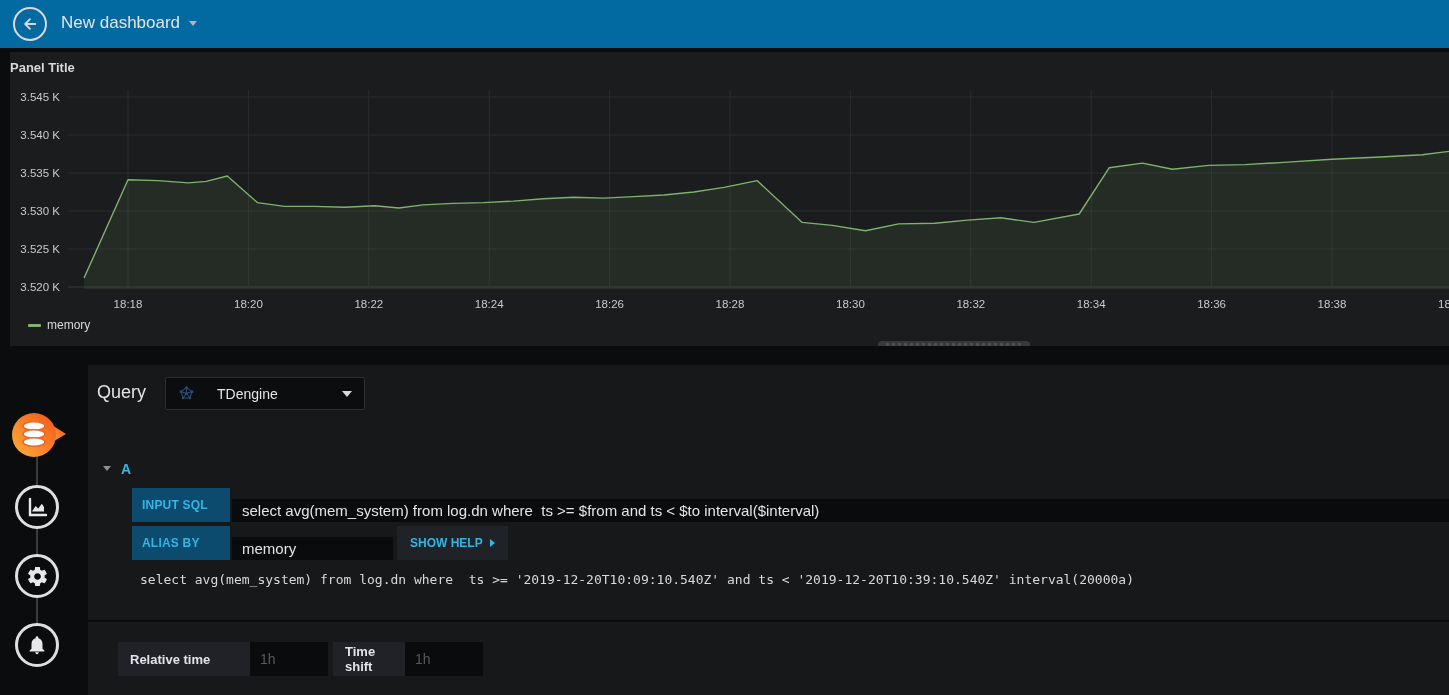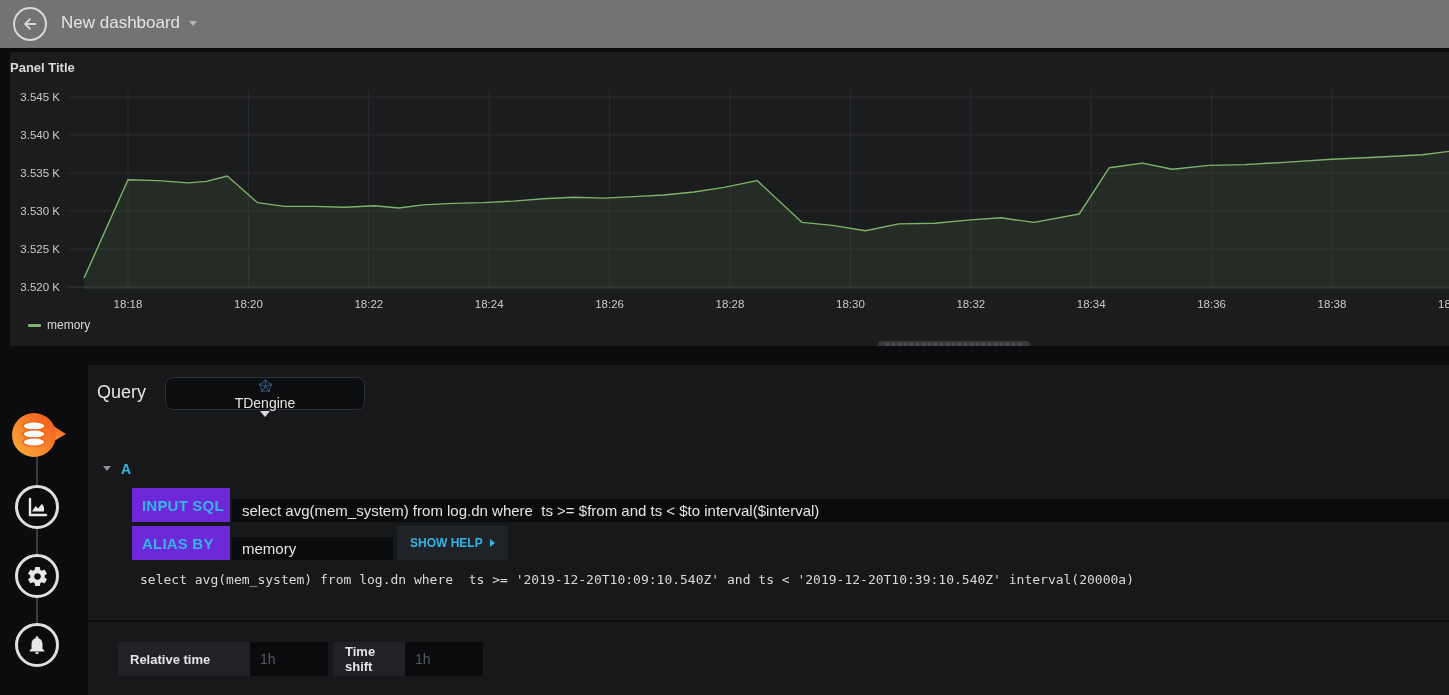--- a/index.html
+++ b/index.html
@@ -2,21 +2,21 @@
 <html><head>
 <meta charset="utf-8">
 <style>
   * { margin:0; padding:0; box-sizing:border-box; }
   html,body { width:1449px; height:695px; }
   body {
     position:relative; background:#0b0c0d; overflow:hidden;
     font-family:"Liberation Sans", sans-serif; color:#d8d9da;
   }
   
-  .topbar { position:absolute; left:0; top:0; width:1449px; height:48px; background:#737373; }
+  .topbar { position:absolute; left:0; top:0; width:1449px; height:48px; background:#0369a1; }
   .back-btn { position:absolute; left:13px; top:7px; width:34px; height:34px; border:2px solid #d8d9da;
     border-radius:50%; display:flex; align-items:center; justify-content:center; cursor:pointer; background:transparent; }
   .dash-title { position:absolute; left:61px; top:13px; font-size:17px; font-weight:500; color:#e3e4e6; cursor:pointer; display:flex; align-items:center; gap:9px; }
   .caret-down { width:0; height:0; border-left:4px solid transparent; border-right:4px solid transparent; border-top:5px solid #b3b5b8; display:inline-block; }
   .caret-right { width:0; height:0; border-top:4px solid transparent; border-bottom:4px solid transparent; border-left:5px solid #33b5e5; display:inline-block; }
 
   
   .graph-panel { position:absolute; left:10px; top:52px; width:1439px; height:294px; background:#1b1c1e; overflow:hidden; }
   .panel-title { position:absolute; left:0; top:8px; width:100%; font-size:13px; font-weight:700; color:#d8d9da; cursor:pointer; }
   #chart-svg { position:absolute; left:0; top:0; }
@@ -30,27 +30,27 @@
   .rail { position:absolute; left:0; top:348px; width:88px; height:347px; background:#0b0c0d; }
   .rail-line { position:absolute; left:36px; top:70px; width:2px; height:230px; background:#3a3b3d; }
   .rail-item { position:absolute; left:15px; width:44px; height:44px; border:3px solid #dedfe0; border-radius:50%;
     background:#0b0c0d; display:flex; align-items:center; justify-content:center; cursor:pointer; }
   .rail-ds { position:absolute; left:9px; top:62px; width:58px; height:50px; cursor:pointer; border:none; background:transparent; }
 
   
   .query-panel { position:absolute; left:88px; top:365px; width:1361px; height:255px; background:#17181a; }
   .query-heading { position:absolute; left:9px; top:17px; font-size:18px; font-weight:500; color:#e3e4e6;text-align:center; }
   .ds-picker { position:absolute; left:77px; top:12px; width:200px; height:33px; background:#0c0d0f; border:1px solid #2c2f33;
-    border-radius:8px; display:flex; align-items:center; padding:0 12px; gap:0; cursor:pointer;flex-direction:column; }
+    border-radius:2px; display:flex; align-items:center; padding:0 12px; gap:22px; cursor:pointer; }
   .ds-picker .name { font-size:14px; color:#e3e4e6; flex:1; }
   .ref-row { position:absolute; left:0; top:90px; width:100%; height:27px; display:flex; align-items:center; gap:10px; padding-left:15px; cursor:pointer; }
   .ref-row .caret-down { border-top-color:#8e9093; }
   .ref-id { color:#33b5e5; font-size:14px; font-weight:700; }
   .q-row { position:absolute; left:44px; right:0; height:34px; display:flex; }
-  .q-label { width:98px; background:#6d28d9; color:#33b5e5; font-size:15px; font-weight:700; letter-spacing:.2px;
+  .q-label { width:98px; background:#0c4a6e; color:#33b5e5; font-size:12px; font-weight:700; letter-spacing:.2px;
     display:flex; align-items:center; padding-left:10px; flex:none; }
   .q-input { background:#0a0b0d; border:none; outline:none; color:#e3e4e6; font-size:15px;
     font-family:"Liberation Sans",sans-serif; padding:0 10px; margin-left:2px;margin-top:11px; }
   .q-btn { background:#1f2227; color:#33b5e5; font-size:12px; font-weight:700; border:none;
     display:flex; align-items:center; gap:7px; padding:0 13px; margin-left:4px; cursor:pointer; }
   .q-btn .caret-down { border-top-color:#33b5e5; }
   .gen-sql { position:absolute; left:52px; top:207px; right:10px; font-family:"DejaVu Sans Mono",monospace;
     font-size:13px; color:#d8d9da; white-space:pre; }
 
   

